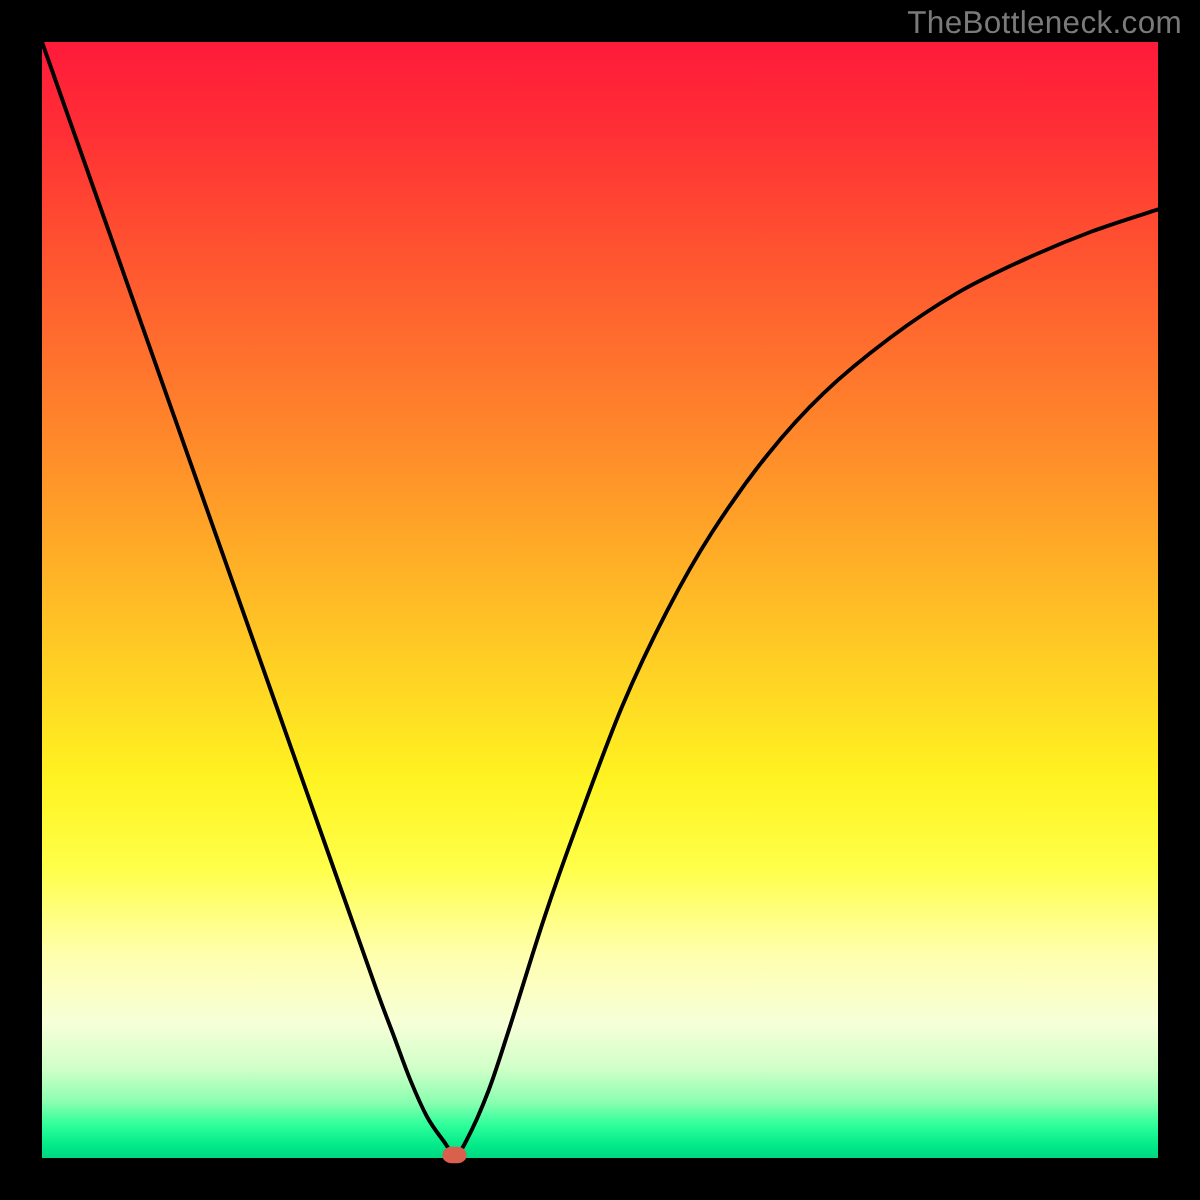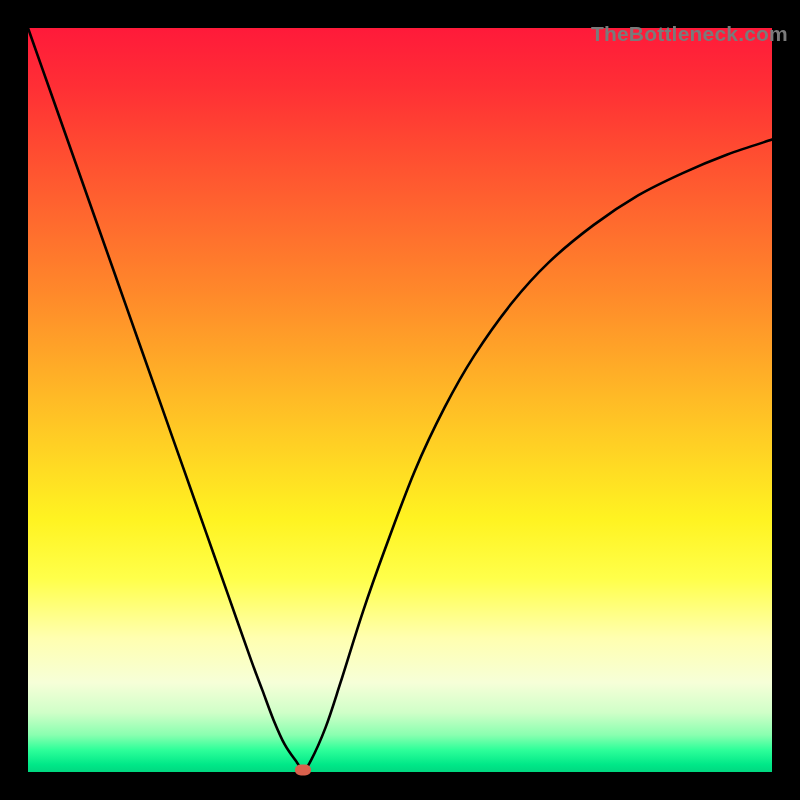--- a/index.html
+++ b/index.html
@@ -40,25 +40,25 @@
       #f6ffd8 88%,
       #d0ffc8 92%,
       #8affb0 95%,
       #2fff9a 97%,
       #00e888 99%,
       #00d880 100%
     );
   }
   .watermark {
     position: absolute;
-    top: 22px;
+    top: 4px;
     right: 12px;
     color: #7a7a7a;
     font-size: 21px;
-    font-weight: 700;
+    font-weight: 400;
     letter-spacing: 0.2px;
     user-select: none;
   }
   svg.curve {
     position: absolute;
     left: 0;
     top: 0;
     width: 744px;
     height: 744px;
     overflow: visible;

